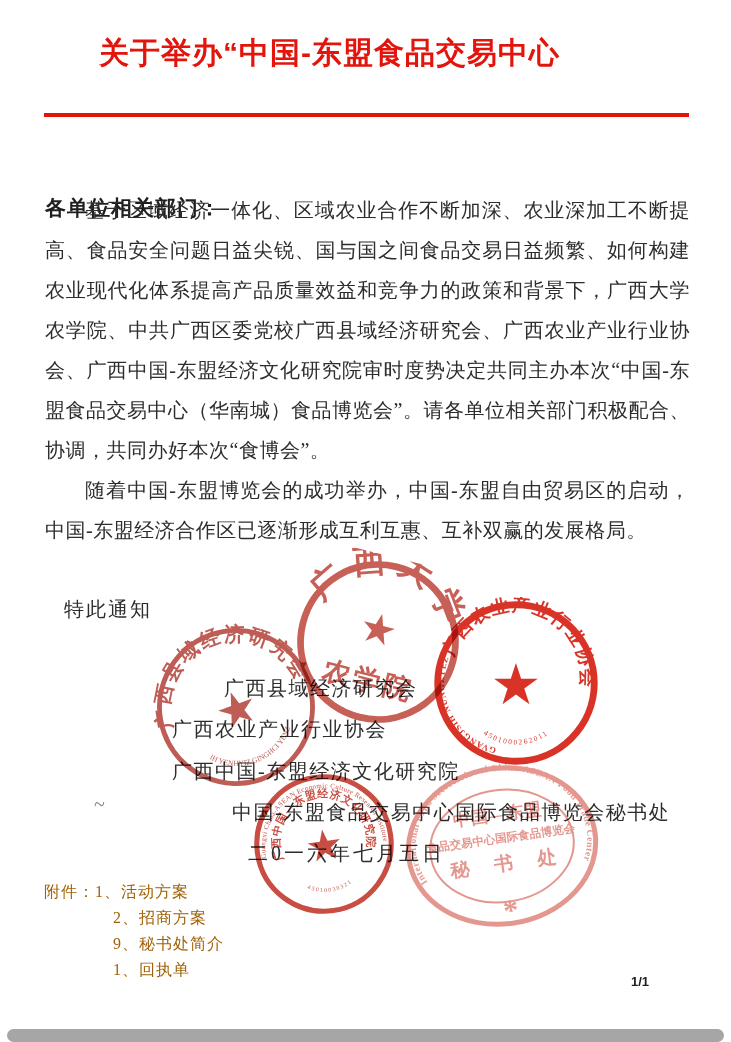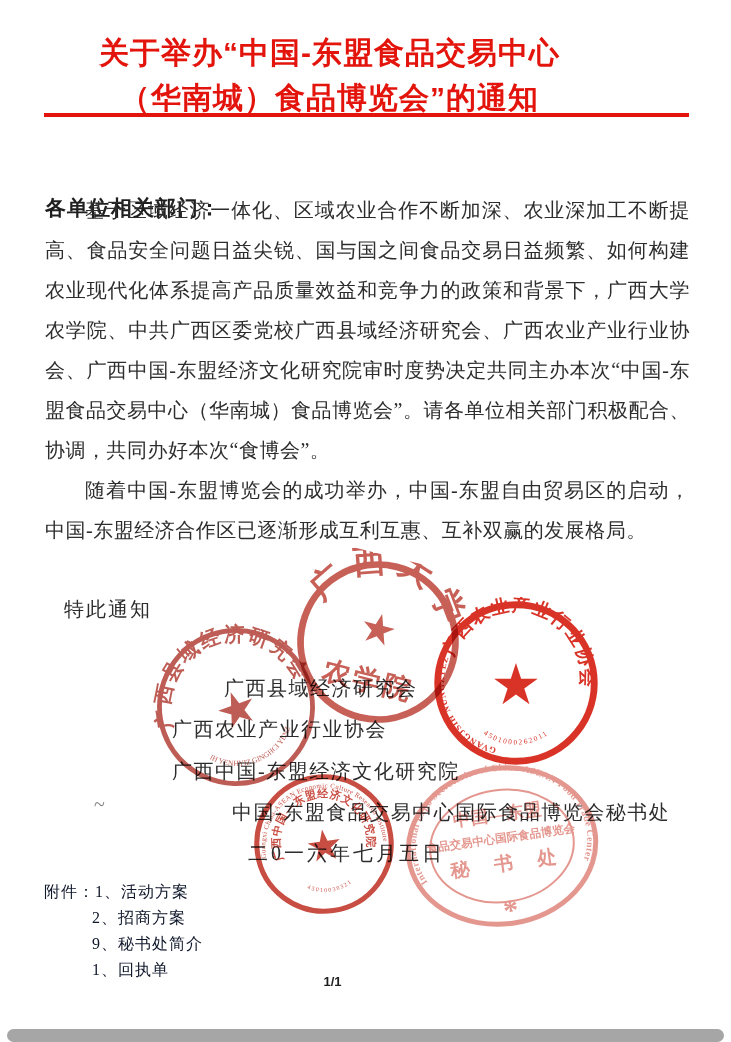--- a/index.html
+++ b/index.html
@@ -23,42 +23,41 @@
   .body-text p { margin:0; text-indent:2em; }
   .closing { position:absolute; top:568px; left:64px; font-size:20px; letter-spacing:2px;margin-top:28px; }
   .sig { position:absolute; font-size:20px; letter-spacing:1.5px; white-space:nowrap; color:#2d2d2d; }
   .sig1 { top:634px; left:208px; }
   .sig2 { top:675px; left:224px; }
   .sig3 { top:716px; left:172px; }
   .sig4 { top:758px; left:172px; }
   .sig5 { top:799px; left:232px; }
   .sig-date { top:840px; left:248px; letter-spacing:3px; }
   .tick { position:absolute; top:793px; left:94px; font-size:20px; color:#8a8a8a; }
-  .attachments { position:absolute; top:879px; left:44px; font-size:16px; color:#0f172a; letter-spacing:1px; }
+  .attachments { position:absolute; top:879px; left:44px; font-size:16px; color:#a16207; letter-spacing:1px; }
   .att-row { line-height:26px; white-space:nowrap; }
-  .att-indent { margin-left:48px; }
-  .page-num { position:absolute; top:974px; left:8px; width:649px; text-align:center; font-size:13px; font-weight:bold; color:#1e1e1e; font-family:"Liberation Sans", sans-serif; }
+  .att-indent { margin-left:69px; }
+  .page-num { position:absolute; top:974px; left:0; width:649px; text-align:right; font-size:13px; font-weight:bold; color:#1e1e1e; font-family:"Liberation Sans", sans-serif; }
   .bottom-bar { position:absolute; left:7px; top:1029px; width:717px; height:13px; background:#a6a6a6; border-radius:7px; }
   .stamp { position:absolute; mix-blend-mode:multiply; }
   .stamp svg { display:block; width:100%; height:100%; }
   .stamp text { font-family:"Liberation Serif", serif; }
   .st-a { top:623px; left:152px; width:168px; height:168px; transform:rotate(-20deg); opacity:.87; }
   .st-b { top:556px; left:292px; width:172px; height:172px; transform:rotate(14deg); opacity:.88; }
   .st-c { top:597px; left:430px; width:172px; height:172px; opacity:.95; }
   .st-d { top:771px; left:251px; width:146px; height:146px; transform:rotate(-8deg); opacity:.9; }
   .st-e { top:763px; left:402px; width:200px; height:166px; transform:rotate(-8deg); opacity:.8; }
 </style>
 </head>
 <body>
 
 <div class="page">
 
   <div class="doc-title">
     <div>关于举办“中国-东盟食品交易中心</div>
-    <div>（华南城）食品博览会”的通知</div>
   </div>
 
   <div class="red-rule"></div>
 
   <div class="greeting">各单位相关部门：</div>
 
   <div class="body-text">
     <p>基于区域经济一体化、区域农业合作不断加深、农业深加工不断提高、食品安全问题日益尖锐、国与国之间食品交易日益频繁、如何构建农业现代化体系提高产品质量效益和竞争力的政策和背景下，广西大学农学院、中共广西区委党校广西县域经济研究会、广西农业产业行业协会、广西中国-东盟经济文化研究院审时度势决定共同主办本次“中国-东盟食品交易中心（华南城）食品博览会”。请各单位相关部门积极配合、协调，共同办好本次“食博会”。</p>
     <p>随着中国-东盟博览会的成功举办，中国-东盟自由贸易区的启动，中国-东盟经济合作区已逐渐形成互利互惠、互补双赢的发展格局。</p>
   </div>

